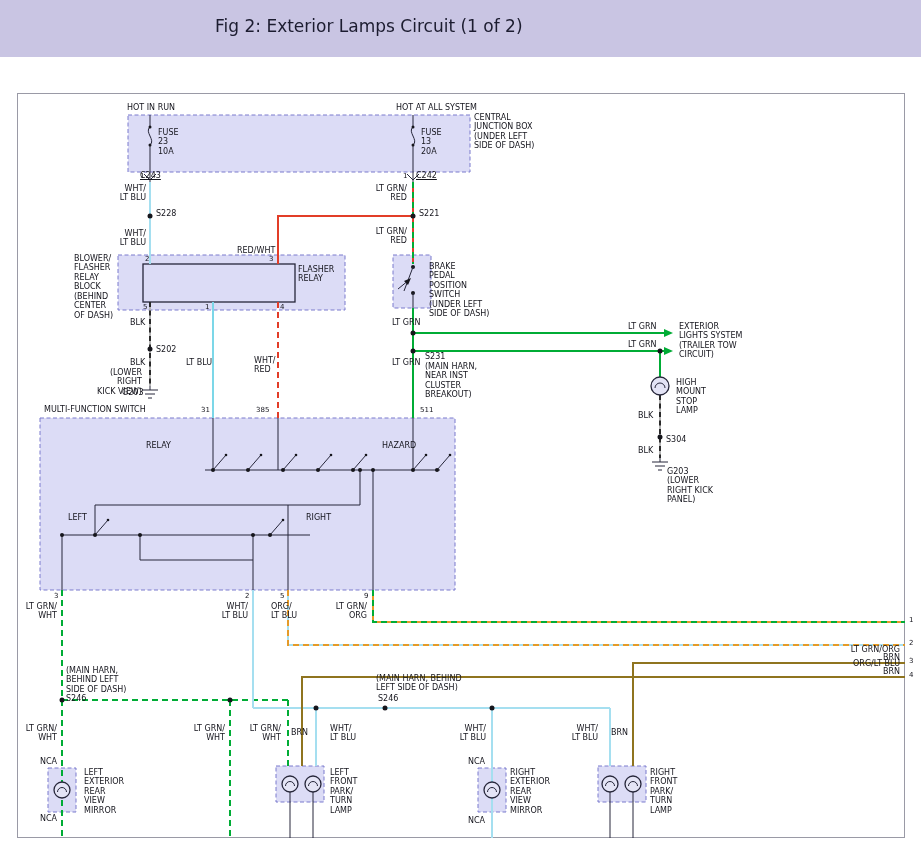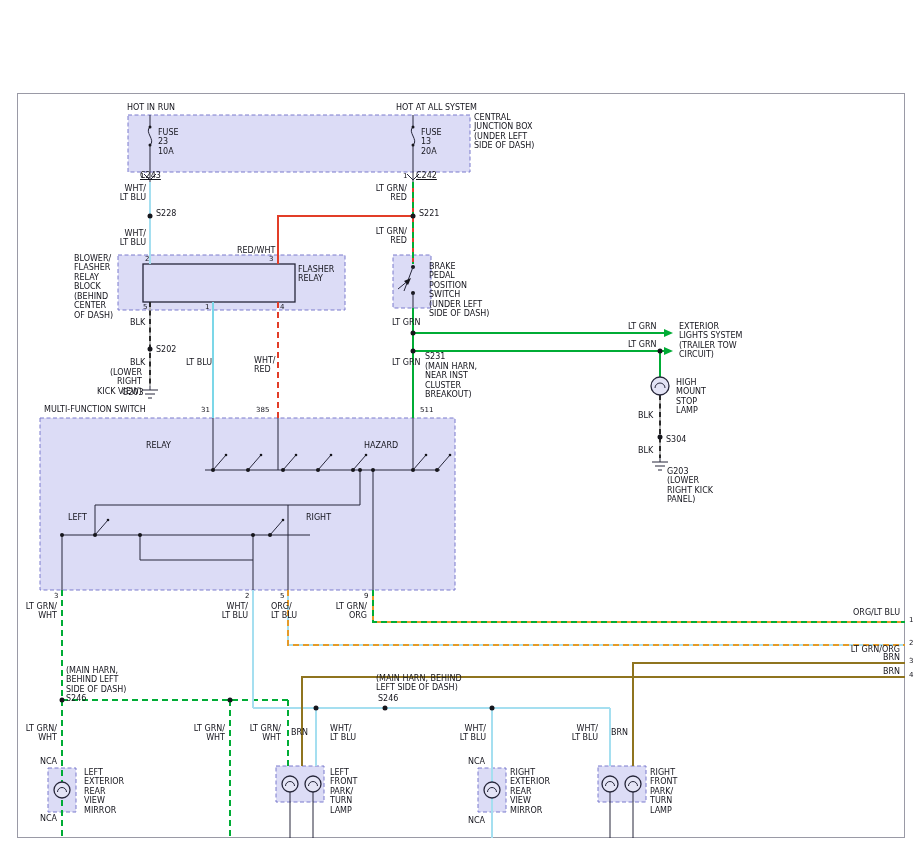--- a/index.html
+++ b/index.html
@@ -33,20 +33,23 @@
   .whitebase{stroke:#ffffff;}
   .lamp{fill:#e4e4f6;stroke:#26263a;stroke-width:1.3;}
   .dot{fill:#16161c;}
   .arrow{fill:#00ac35;}
 </style>
 </head>
 <body>
 
 <div class="stage">
 
+  <div class="header">
+    <div class="title">Fig 2: Exterior Lamps Circuit (1 of 2)</div>
+  </div>
 
   <svg width="921" height="846" viewBox="0 0 921 846">
 
     <rect class="frame" x="17.5" y="93.5" width="887" height="744"></rect>
 
     <g>
       <rect class="box" x="128" y="115" width="342" height="57"></rect>
       <rect class="box" x="118" y="255" width="227" height="55"></rect>
       <rect class="ibox" x="143" y="264" width="152" height="38"></rect>
       <rect class="box" x="393" y="255" width="38" height="53"></rect>
@@ -267,38 +270,38 @@
   <div class="lbl" style="left:638px;top:446px">BLK</div>
   <div class="lbl" style="left:667px;top:467px">G203
 (LOWER
 RIGHT KICK
 PANEL)</div>
   <div class="lbl" style="left:44px;top:405px">MULTI-FUNCTION SWITCH</div>
   <div class="lbl tiny" style="left:201px;top:406px">31</div>
   <div class="lbl tiny" style="left:256px;top:406px">385</div>
   <div class="lbl tiny" style="left:420px;top:406px">511</div>
   <div class="lbl" style="left:146px;top:441px">RELAY</div>
-  <div class="lbl" style="left:364px;top:441px">HAZARD</div>
+  <div class="lbl" style="left:382px;top:441px">HAZARD</div>
   <div class="lbl" style="left:68px;top:513px">LEFT</div>
   <div class="lbl" style="left:306px;top:513px">RIGHT</div>
   <div class="lbl tiny" style="left:54px;top:592px">3</div>
   <div class="lbl tiny" style="left:245px;top:592px">2</div>
   <div class="lbl tiny" style="left:280px;top:592px">5</div>
   <div class="lbl tiny" style="left:364px;top:592px">9</div>
   <div class="lbl r" style="left:24px;top:602px;width:33px">LT GRN/
 WHT</div>
   <div class="lbl r" style="left:220px;top:602px;width:28px">WHT/
 LT BLU</div>
   <div class="lbl" style="left:271px;top:602px">ORG/
 LT BLU</div>
   <div class="lbl r" style="left:334px;top:602px;width:33px">LT GRN/
 ORG</div>
   <div class="lbl r" style="left:830px;top:645px;width:70px">LT GRN/ORG</div>
   <div class="lbl tiny" style="left:909px;top:616px">1</div>
-  <div class="lbl r" style="left:830px;top:608px;width:70px">ORG/LT BLU</div>
+  <div class="lbl r" style="left:830px;top:659px;width:70px">ORG/LT BLU</div>
   <div class="lbl tiny" style="left:909px;top:639px">2</div>
   <div class="lbl r" style="left:862px;top:653px;width:38px">BRN</div>
   <div class="lbl tiny" style="left:909px;top:657px">3</div>
   <div class="lbl r" style="left:862px;top:667px;width:38px">BRN</div>
   <div class="lbl tiny" style="left:909px;top:671px">4</div>
   <div class="lbl" style="left:66px;top:666px">(MAIN HARN,
 BEHIND LEFT
 SIDE OF DASH)</div>
   <div class="lbl" style="left:66px;top:694px">S246</div>
   <div class="lbl" style="left:376px;top:674px">(MAIN HARN, BEHIND

